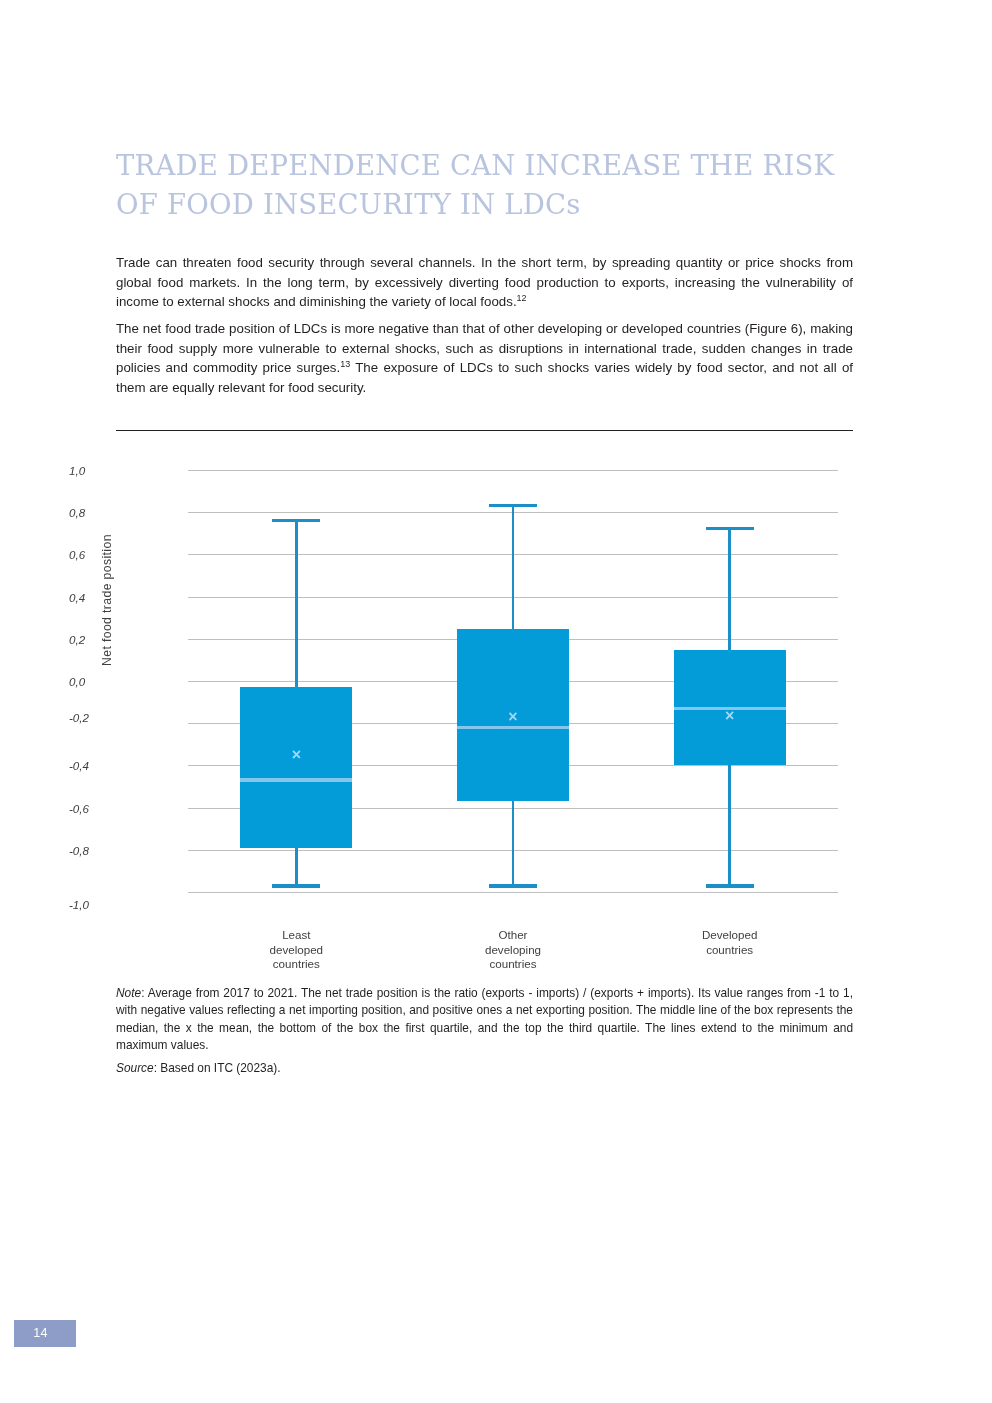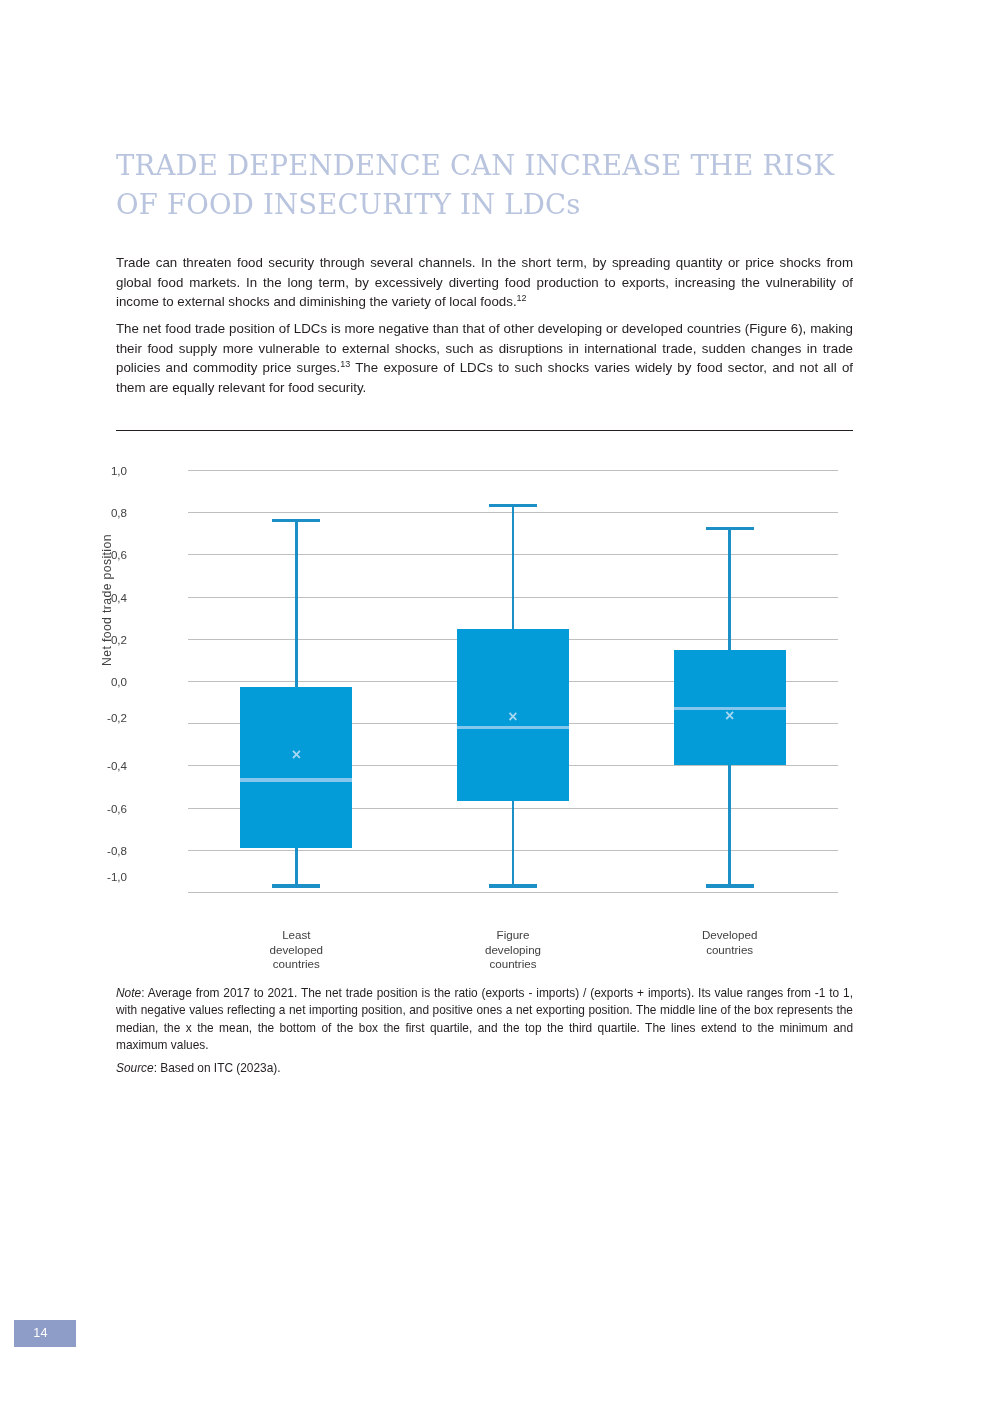--- a/index.html
+++ b/index.html
@@ -90,24 +90,24 @@
     position: absolute;
     left: 0;
     width: 100%;
     height: 1px;
     background: #bfbfbf;
   }
   .ytick-label {
     position: absolute;
     right: 726px;          
     width: 58px;
-    text-align: right;
     font-size: 11.6px;
     color: #404040;
     transform: translateY(-50%);
+    font-style: italic;
   }
   .axis-title {
     position: absolute;
     left: -16px;
     top: 226px;
     font-size: 12.2px;
     color: #404040;
     letter-spacing: 0.4px;
     transform: rotate(-90deg);
     transform-origin: left top;
@@ -263,21 +263,21 @@
         </div>
         <div class="series" style="left: 216.667px; width: 216.667px;">
           <div class="whisker-line" style="top: 33.76px; height: 125.545px;"></div>
           <div class="cap" style="top: 33.76px;"></div>
           <div class="whisker-line" style="top: 331.27px; height: 86.51px;"></div>
           <div class="cap" style="top: 414.38px;"></div>
           <div class="box" style="top: 159.305px; height: 171.965px;"></div>
           <div class="median" style="top: 255.62px;"></div>
           <div class="mean" style="top: 246.87px;">×</div>
           <div class="xtick">
-            <div>Figure</div>
+            <div>Other</div>
             <div>developing</div>
             <div>countries</div>
           </div>
         </div>
         <div class="series" style="left: 433.333px; width: 216.667px;">
           <div class="whisker-line" style="top: 56.97px; height: 123.435px;"></div>
           <div class="cap" style="top: 56.97px;"></div>
           <div class="whisker-line" style="top: 295.4px; height: 122.38px;"></div>
           <div class="cap" style="top: 414.38px;"></div>
           <div class="box" style="top: 180.405px; height: 114.995px;"></div>
@@ -292,21 +292,21 @@
   <div class="ytick-label" style="top: 30px;">1,0</div>
       <div class="ytick-label" style="top: 72.2px;">0,8</div>
       <div class="ytick-label" style="top: 114.4px;">0,6</div>
       <div class="ytick-label" style="top: 156.6px;">0,4</div>
       <div class="ytick-label" style="top: 198.8px;">0,2</div>
       <div class="ytick-label" style="top: 241px;">0,0</div>
       <div class="ytick-label" style="top: 277px;">-0,2</div>
       <div class="ytick-label" style="top: 325.4px;">-0,4</div>
       <div class="ytick-label" style="top: 367.6px;">-0,6</div>
       <div class="ytick-label" style="top: 409.8px;">-0,8</div>
-      <div class="ytick-label" style="top: 436px;">-1,0</div>
+      <div class="ytick-label" style="top: 464px;">-1,0</div>
     </div>
 
   <div class="note-block"><em>Note</em><span>: Average from 2017 to 2021. The net trade position is the ratio (exports - imports) / (exports + imports). Its value ranges from -1 to 1, with negative values reflecting a net importing position, and positive ones a net exporting position. The middle line of the box represents the median, the x the mean, the bottom of the box the first quartile, and the top the third quartile. The lines extend to the minimum and maximum values.</span></div>
 
   <div class="source-block"><em>Source</em><span>: Based on ITC (2023a).</span></div>
 
   <div class="page-badge">14</div>
 
 </div>
 

